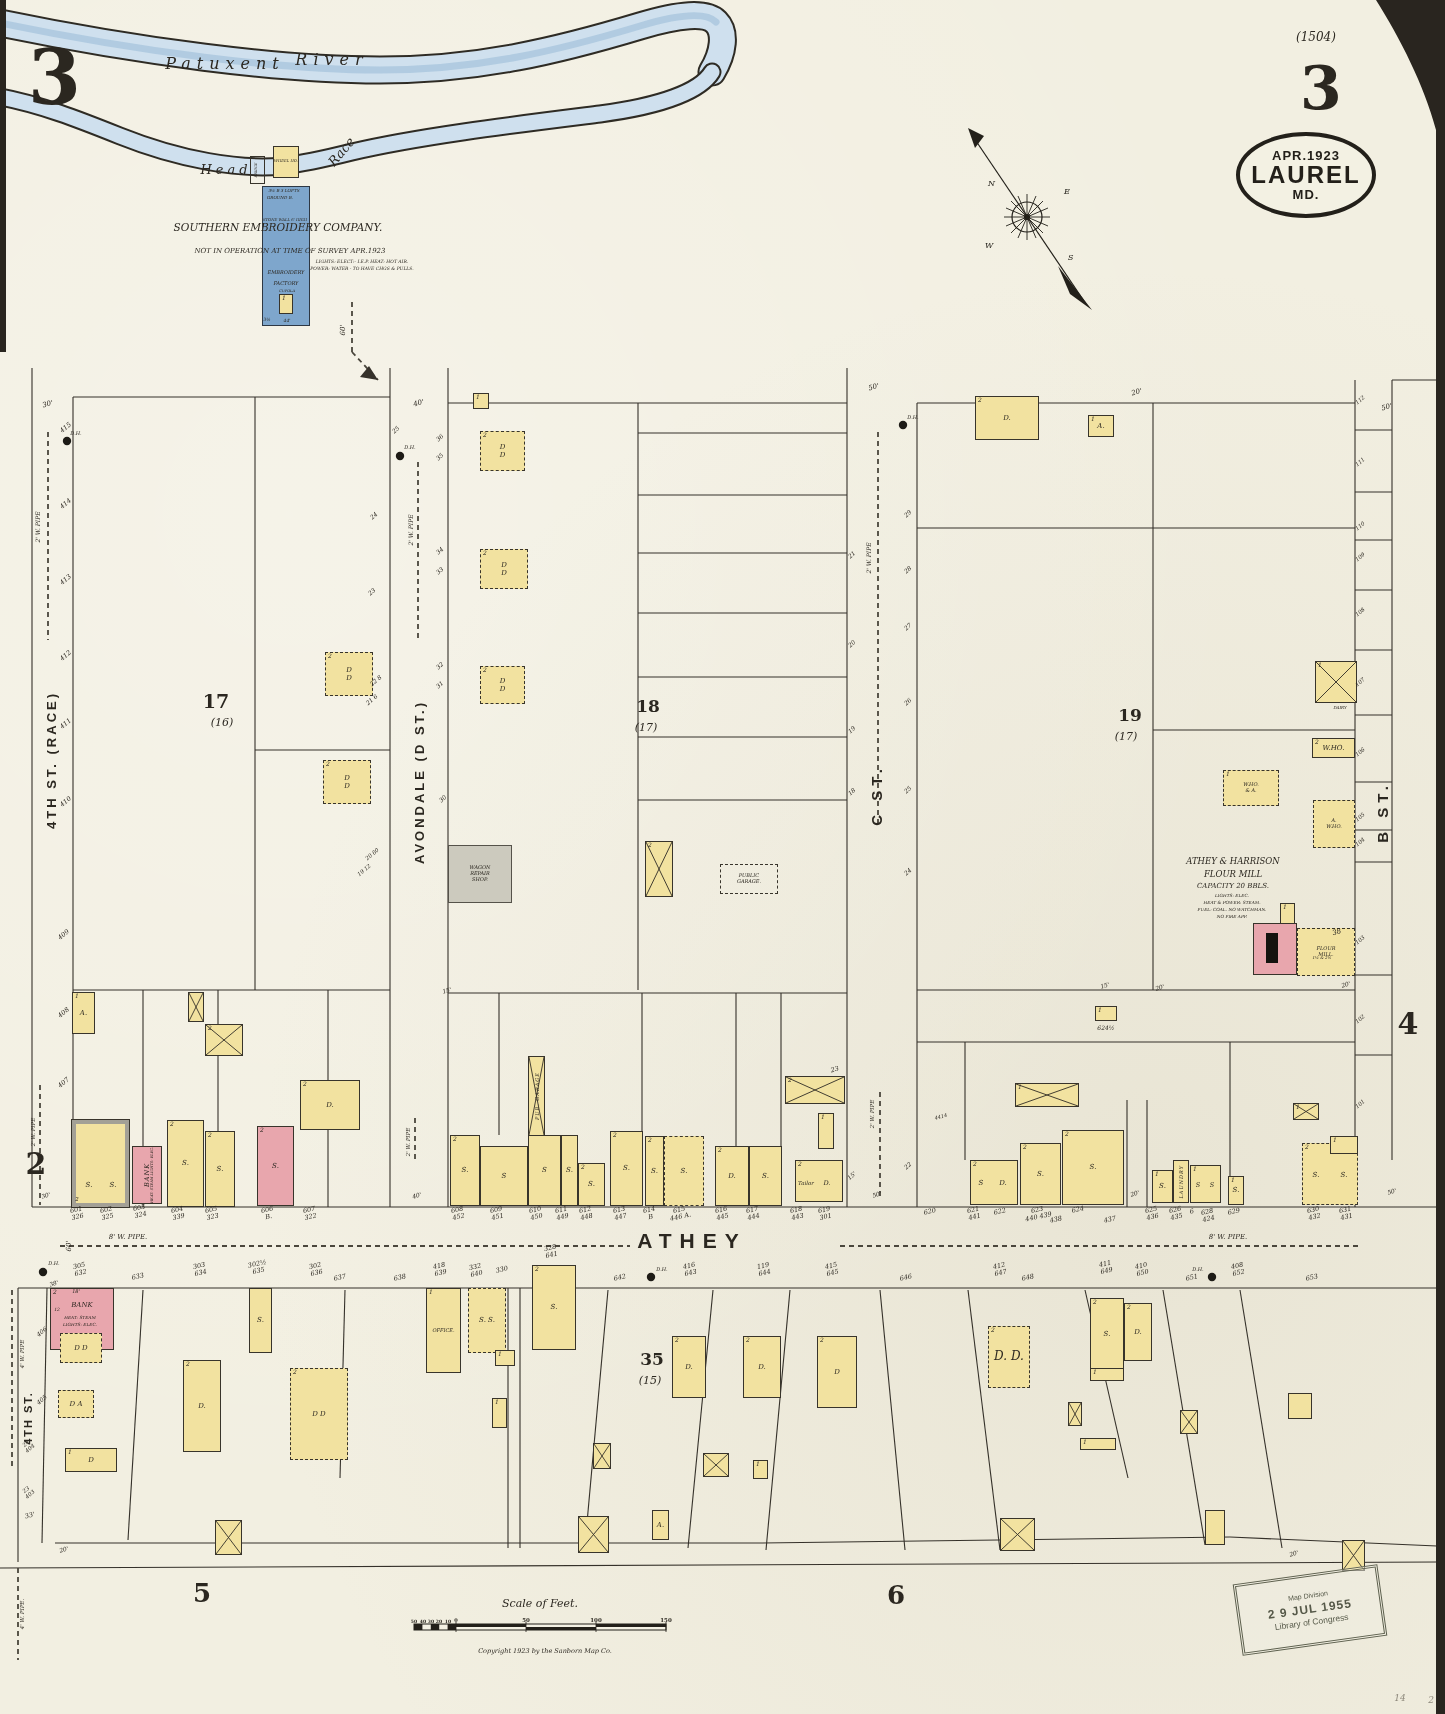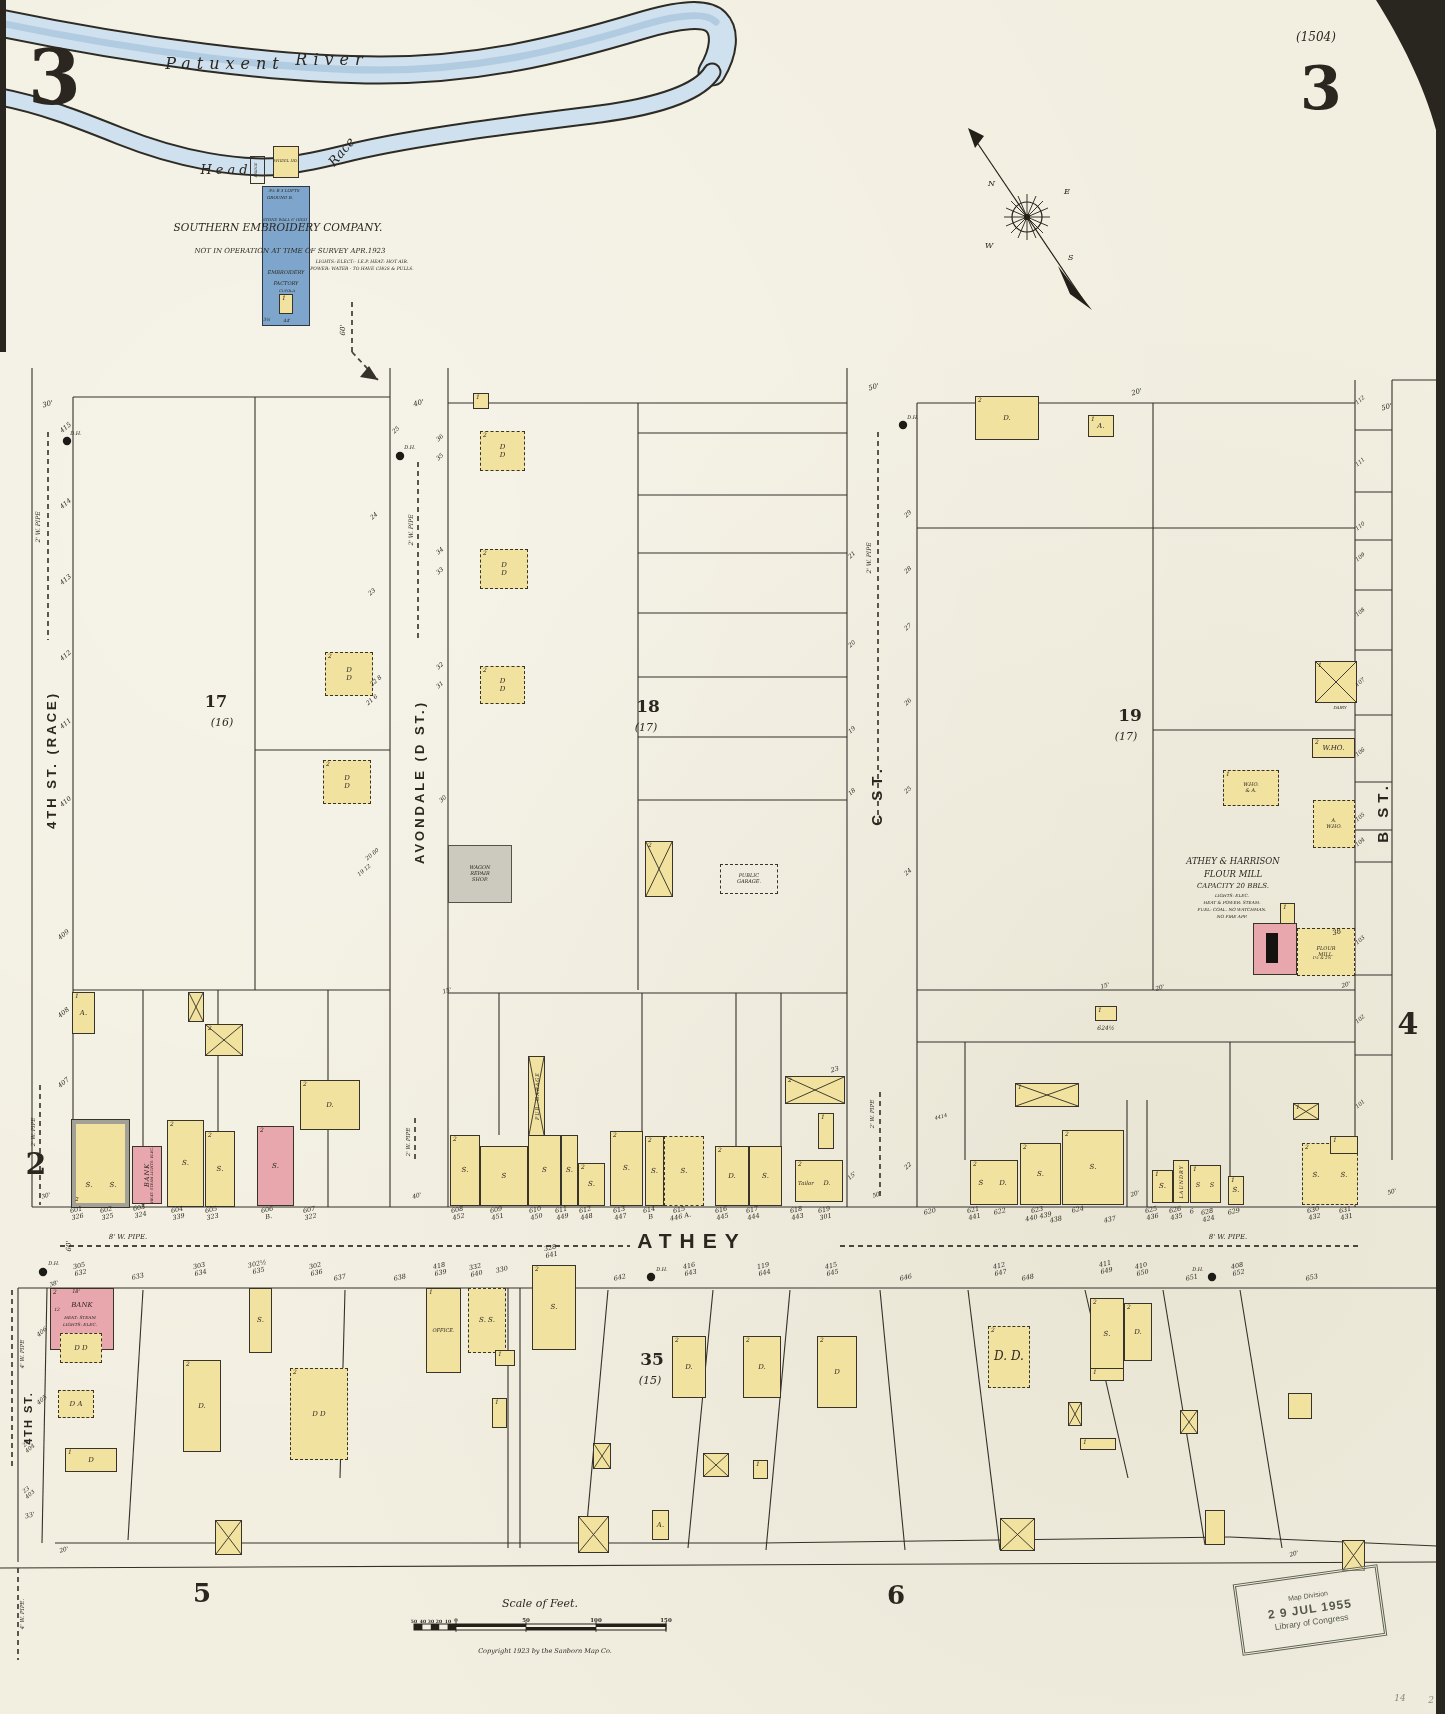--- a/index.html
+++ b/index.html
@@ -535,21 +535,21 @@
       <div class="txt " style="left: 1137px; top: 393px; font-size: 7px; transform: translate(-50%, -50%) rotate(-15deg);">20'</div>
       <div class="txt " style="left: 1387px; top: 408px; font-size: 7px; transform: translate(-50%, -50%) rotate(-15deg);">50'</div>
       <div class="txt " style="left: 38px; top: 527px; font-size: 6px; transform: translate(-50%, -50%) rotate(-90deg);">2' W. PIPE</div>
       <div class="txt " style="left: 411px; top: 530px; font-size: 6px; transform: translate(-50%, -50%) rotate(-90deg);">2' W. PIPE</div>
       <div class="txt " style="left: 869px; top: 558px; font-size: 6px; transform: translate(-50%, -50%) rotate(-90deg);">2' W. PIPE</div>
       <div class="txt g" style="left: 52px; top: 760px; font-size: 13px; letter-spacing: 3px; transform: translate(-50%, -50%) rotate(-90deg);">4TH  ST.  (RACE)</div>
       <div class="txt g" style="left: 420px; top: 782px; font-size: 13px; letter-spacing: 3px; transform: translate(-50%, -50%) rotate(-90deg);">AVONDALE  (D  ST.)</div>
       <div class="txt g" style="left: 877px; top: 795px; font-size: 15px; letter-spacing: 5px; transform: translate(-50%, -50%) rotate(-90deg);">C  ST.</div>
       <div class="txt g" style="left: 1383px; top: 812px; font-size: 15px; letter-spacing: 5px; transform: translate(-50%, -50%) rotate(-90deg);">B  ST.</div>
       <div class="txt g" style="left: 28px; top: 1418px; font-size: 11px; letter-spacing: 2px; transform: translate(-50%, -50%) rotate(-90deg);">4TH ST.</div>
-      <div class="txt b" style="left: 216px; top: 702px; font-size: 16px; transform: translate(-50%, -50%);">17</div>
+      <div class="txt b" style="left: 216px; top: 702px; font-size: 19px; transform: translate(-50%, -50%);">17</div>
       <div class="txt " style="left: 222px; top: 723px; font-size: 11px; transform: translate(-50%, -50%);">(16)</div>
       <div class="txt b" style="left: 648px; top: 707px; font-size: 17px; transform: translate(-50%, -50%);">18</div>
       <div class="txt " style="left: 646px; top: 728px; font-size: 11px; transform: translate(-50%, -50%);">(17)</div>
       <div class="txt b" style="left: 1130px; top: 716px; font-size: 17px; transform: translate(-50%, -50%);">19</div>
       <div class="txt " style="left: 1126px; top: 737px; font-size: 11px; transform: translate(-50%, -50%);">(17)</div>
       <div class="txt b" style="left: 1408px; top: 1024px; font-size: 30px; transform: translate(-50%, -50%);">4</div>
       <div class="txt b" style="left: 36px; top: 1164px; font-size: 30px; transform: translate(-50%, -50%);">2</div>
       <div class="txt b" style="left: 652px; top: 1360px; font-size: 17px; transform: translate(-50%, -50%);">35</div>
       <div class="txt " style="left: 650px; top: 1381px; font-size: 11px; transform: translate(-50%, -50%);">(15)</div>
       <div class="txt b" style="left: 202px; top: 1594px; font-size: 26px; transform: translate(-50%, -50%);">5</div>
@@ -791,20 +791,25 @@
       <text x="134" y="96">E</text>
       <text x="55" y="150">W</text>
       <text x="138" y="162">S</text>
     </g>
   </svg>
 
   <div id="corner-left" class="txt b" style="position:absolute">3</div>
   <div id="corner-right" class="txt b" style="position:absolute">3</div>
   <div id="plate-ref">(1504)</div>
 
+  <div id="badge">
+    <span class="l1">APR.1923</span>
+    <span class="l2">LAUREL</span>
+    <span class="l3">MD.</span>
+  </div>
 
   <svg class="layer" style="left:400px;top:1614px" width="300" height="34" viewBox="0 0 300 34">
     <rect x="14" y="10" width="252" height="6" fill="#f4f1e4" stroke="#23201a" stroke-width="1"></rect>
     <rect x="14" y="10" width="8.4" height="6" fill="#23201a"></rect>
     <rect x="30.8" y="10" width="8.4" height="6" fill="#23201a"></rect>
     <rect x="47.6" y="10" width="8.4" height="6" fill="#23201a"></rect>
     <rect x="56" y="10" width="70" height="3" fill="#23201a"></rect>
     <rect x="126" y="13" width="70" height="3" fill="#23201a"></rect>
     <rect x="196" y="10" width="70" height="3" fill="#23201a"></rect>
     <g stroke="#23201a" stroke-width="0.8">

